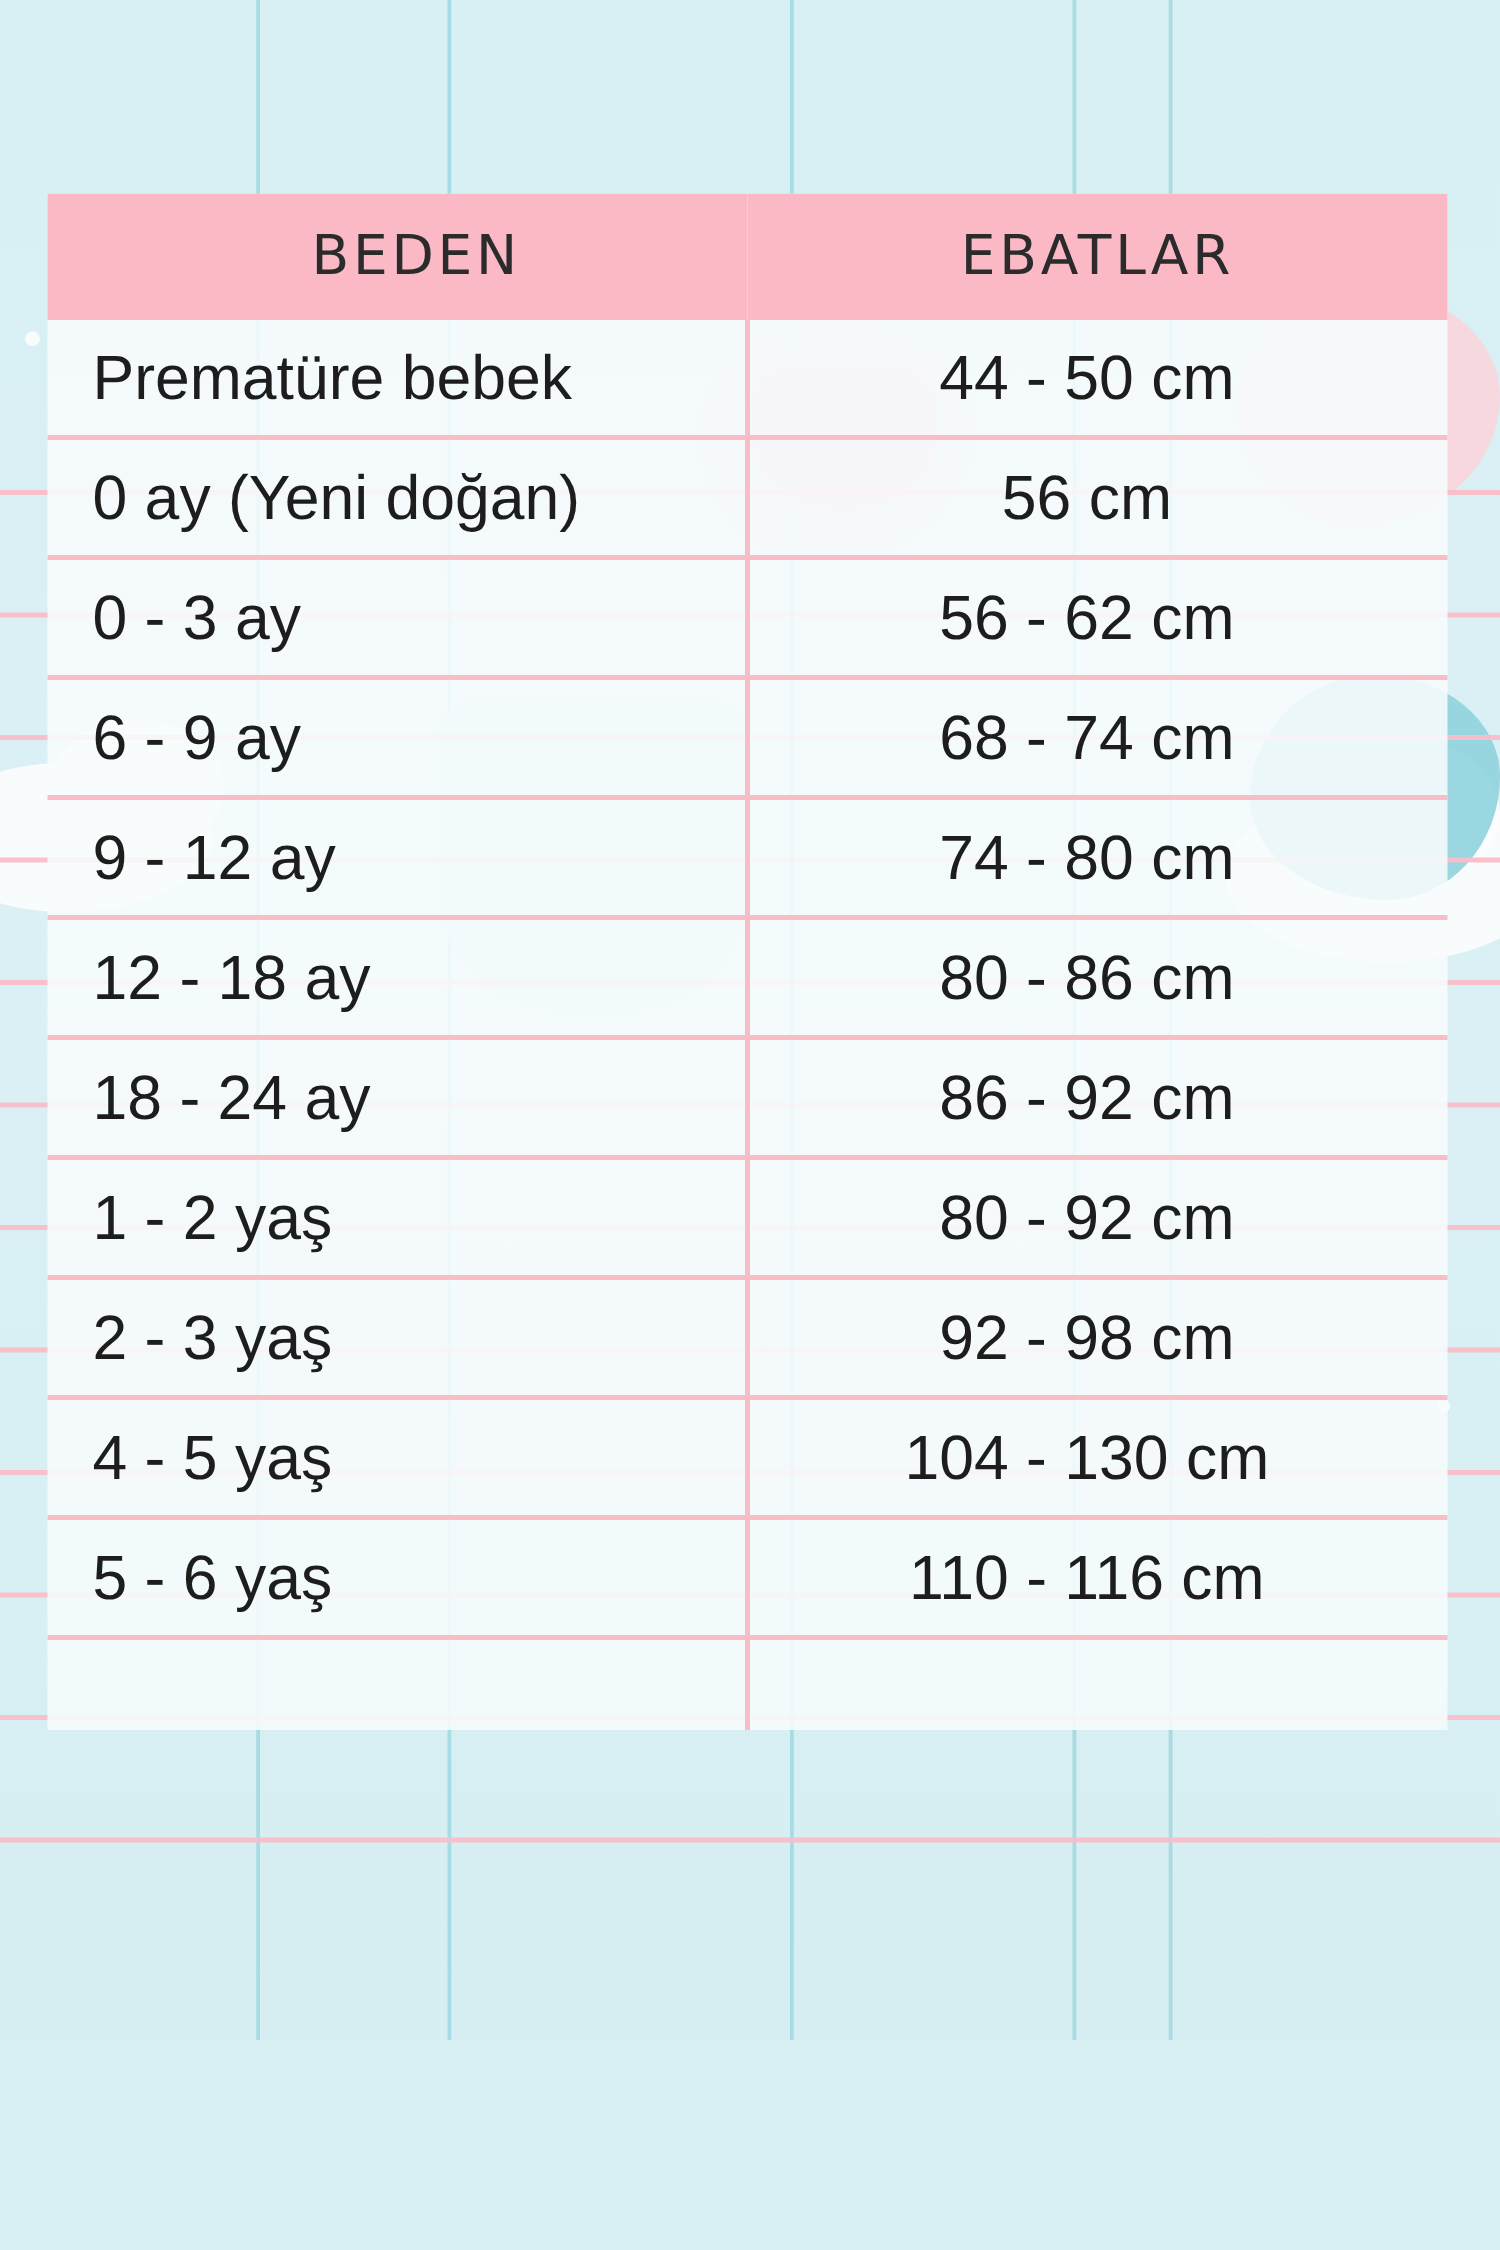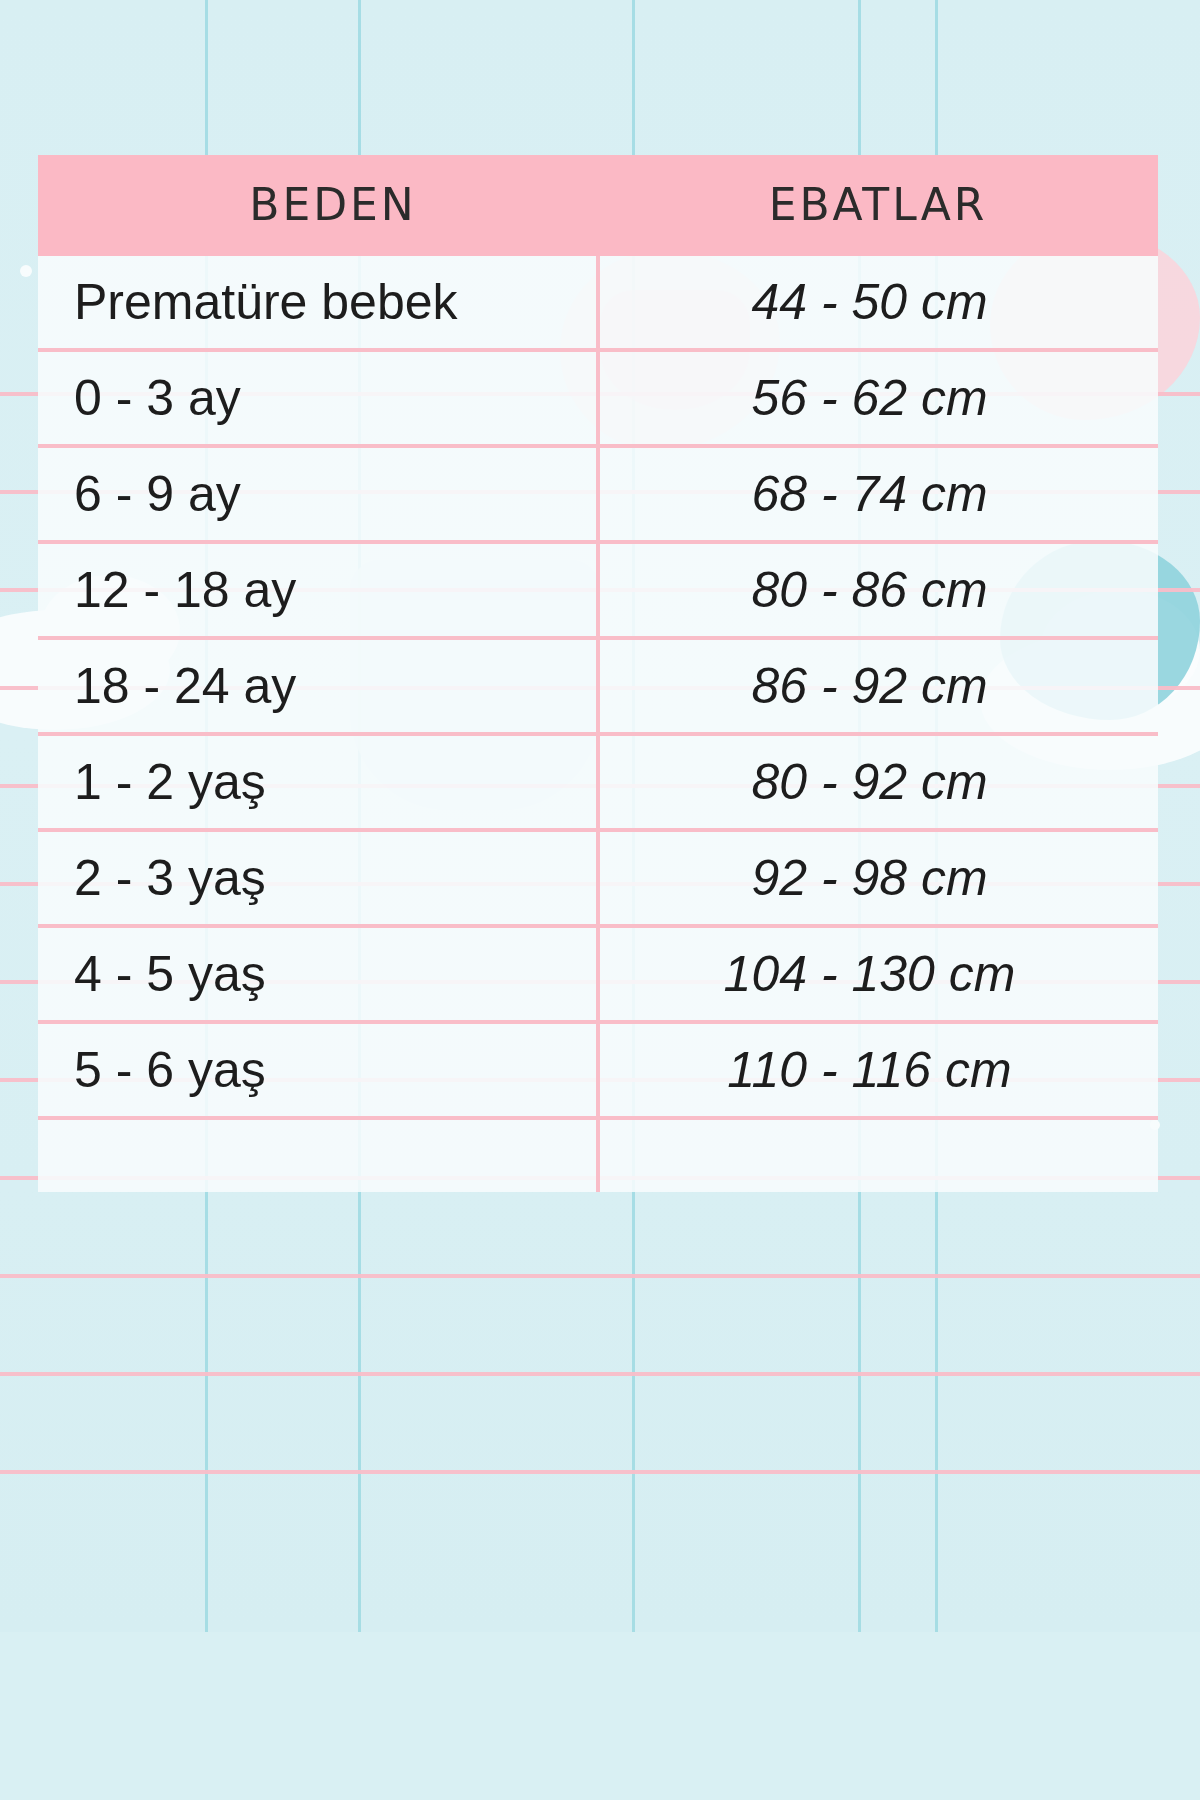--- a/index.html
+++ b/index.html
@@ -119,21 +119,20 @@
 
   tbody td.size-col {
     text-align: left;
     padding-left: 36px;
     border-right: 4px solid #f9bdc8;
   }
 
   tbody td.meas-col {
     text-align: center;
     padding-right: 20px;
-    font-style: italic;
   }
 
   tbody tr.spacer td {
     height: 70px;
     border-bottom: none;
     font-size: 0;
   }
 
   
   .rule-bleed {
@@ -199,26 +198,34 @@
           <th class="th-left">BEDEN</th>
           <th>EBATLAR</th>
         </tr>
       </thead>
       <tbody id="tbody">
           <tr>
             <td class="size-col">Prematüre bebek</td>
             <td class="meas-col">44 - 50 cm</td>
           </tr>
           <tr>
+            <td class="size-col">0 ay (Yeni doğan)</td>
+            <td class="meas-col">56 cm</td>
+          </tr>
+          <tr>
             <td class="size-col">0 - 3 ay</td>
             <td class="meas-col">56 - 62 cm</td>
           </tr>
           <tr>
             <td class="size-col">6 - 9 ay</td>
             <td class="meas-col">68 - 74 cm</td>
+          </tr>
+          <tr>
+            <td class="size-col">9 - 12 ay</td>
+            <td class="meas-col">74 - 80 cm</td>
           </tr>
           <tr>
             <td class="size-col">12 - 18 ay</td>
             <td class="meas-col">80 - 86 cm</td>
           </tr>
           <tr>
             <td class="size-col">18 - 24 ay</td>
             <td class="meas-col">86 - 92 cm</td>
           </tr>
           <tr>

